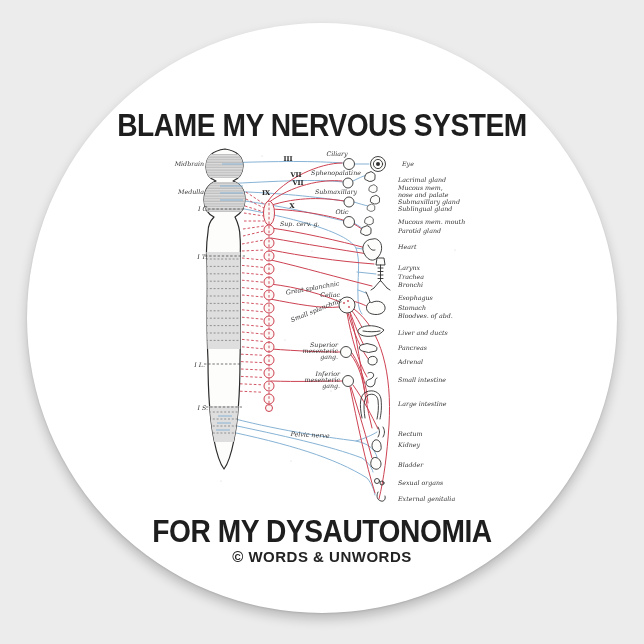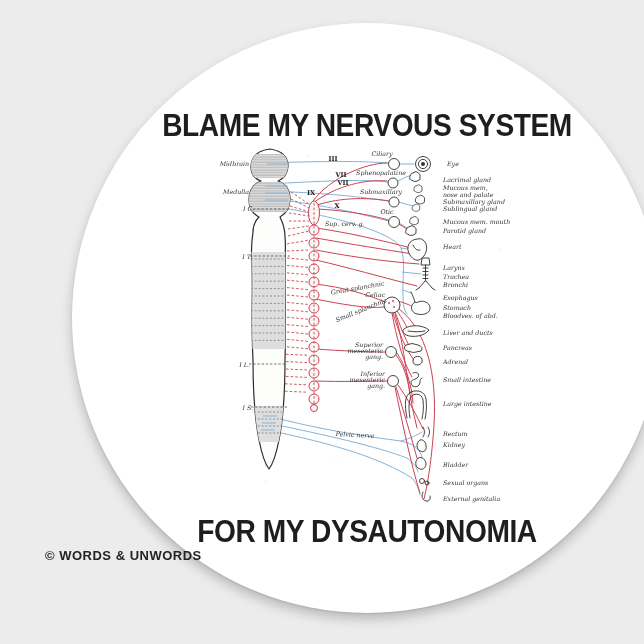--- a/index.html
+++ b/index.html
@@ -2,21 +2,21 @@
 <html style="--bg: #ececec; --sticker: #ffffff; --title: #1e1e1e; --red: #cd4252; --blue: #87b3d5;"><head>
 <meta charset="utf-8">
 <style>
   html,body{margin:0;padding:0;}
   body{
     width:644px;height:644px;overflow:hidden;
     background:var(--bg,#ececec);
     font-family:"Liberation Sans",sans-serif;
     position:relative;
   }
-  .stage{position:relative;width:540px;height:644px;margin-left:45px;}
+  .stage{position:relative;width:540px;height:644px;}
   .sticker{
     position:absolute;left:27px;top:23px;width:590px;height:590px;
     border-radius:50%;
     background:var(--sticker,#ffffff);
     box-shadow:0 6px 12px rgba(0,0,0,0.22), 0 1px 2px rgba(0,0,0,0.10);
   }
   .headline{
     position:absolute;left:0;top:109px;width:644px;
     display:flex;justify-content:center;
     transform:scaleX(0.88);
@@ -28,22 +28,22 @@
   .footline{
     position:absolute;left:0;top:515px;width:644px;
     display:flex;justify-content:center;
     transform:scaleX(0.88);
   }
   .footline span{
     font-size:32px;font-weight:bold;letter-spacing:-0.5px;
     color:var(--title,#1e1e1e);line-height:1;white-space:nowrap;
   }
   .credit{
-    position:absolute;left:0;top:548px;width:644px;text-align:left;
-    font-size:13px;font-weight:bold;letter-spacing:0.5px;color:#232323;
+    position:absolute;left:0;top:548px;width:644px;text-align:center;
+    font-size:15px;font-weight:bold;letter-spacing:0.5px;color:#232323;
   }
   .diagram{position:absolute;left:150px;top:142px;width:350px;height:375px;}
   .cord{stroke:#2b2b2b;fill:#fdfdfb;stroke-width:1.2;stroke-linejoin:round;}
   .bandfill{fill:#dedede;stroke:none;}
   .dashrow{stroke:#5a5a5a;fill:none;stroke-width:0.6;stroke-dasharray:2 1.8;}
   .bounddash{stroke:#3a3a3a;fill:none;stroke-width:0.7;stroke-dasharray:2.4 1.8;}
   .blue{stroke:var(--blue,#87b3d5);fill:none;stroke-width:1;stroke-linecap:round;}
   .bluein{stroke:var(--blue,#87b3d5);fill:none;stroke-width:1.1;}
   .red{stroke:var(--red,#cd4252);fill:none;stroke-width:1;stroke-linecap:round;}
   .redd{stroke:var(--red,#cd4252);fill:none;stroke-width:0.9;stroke-dasharray:2.6 2;}

